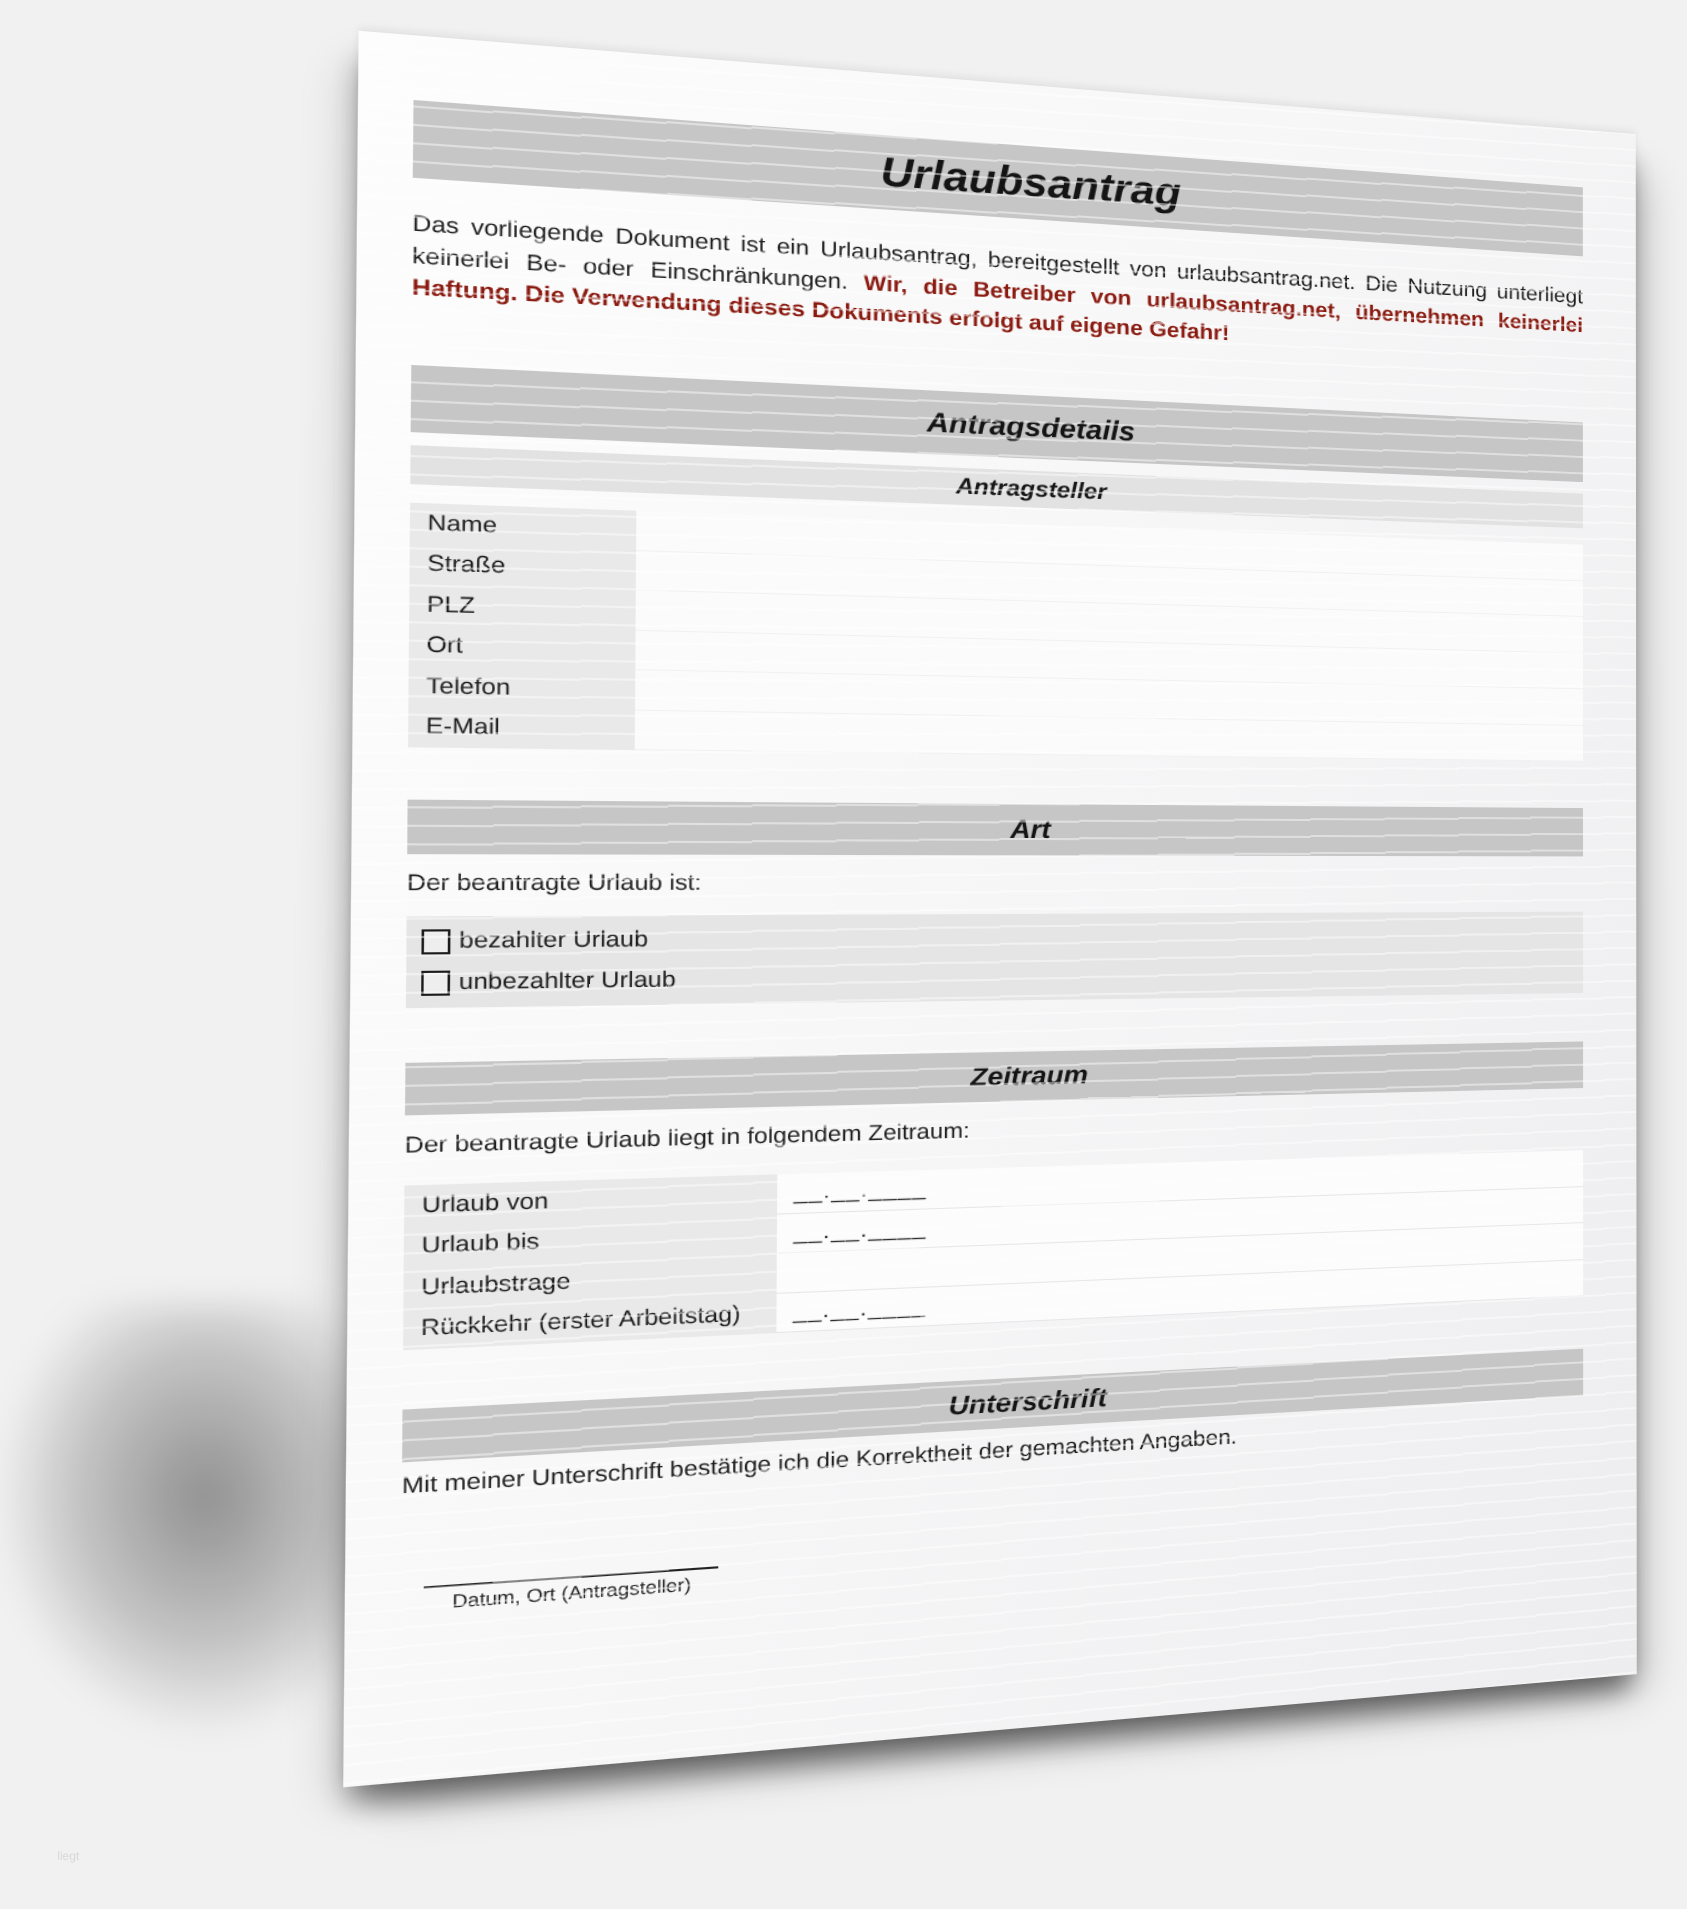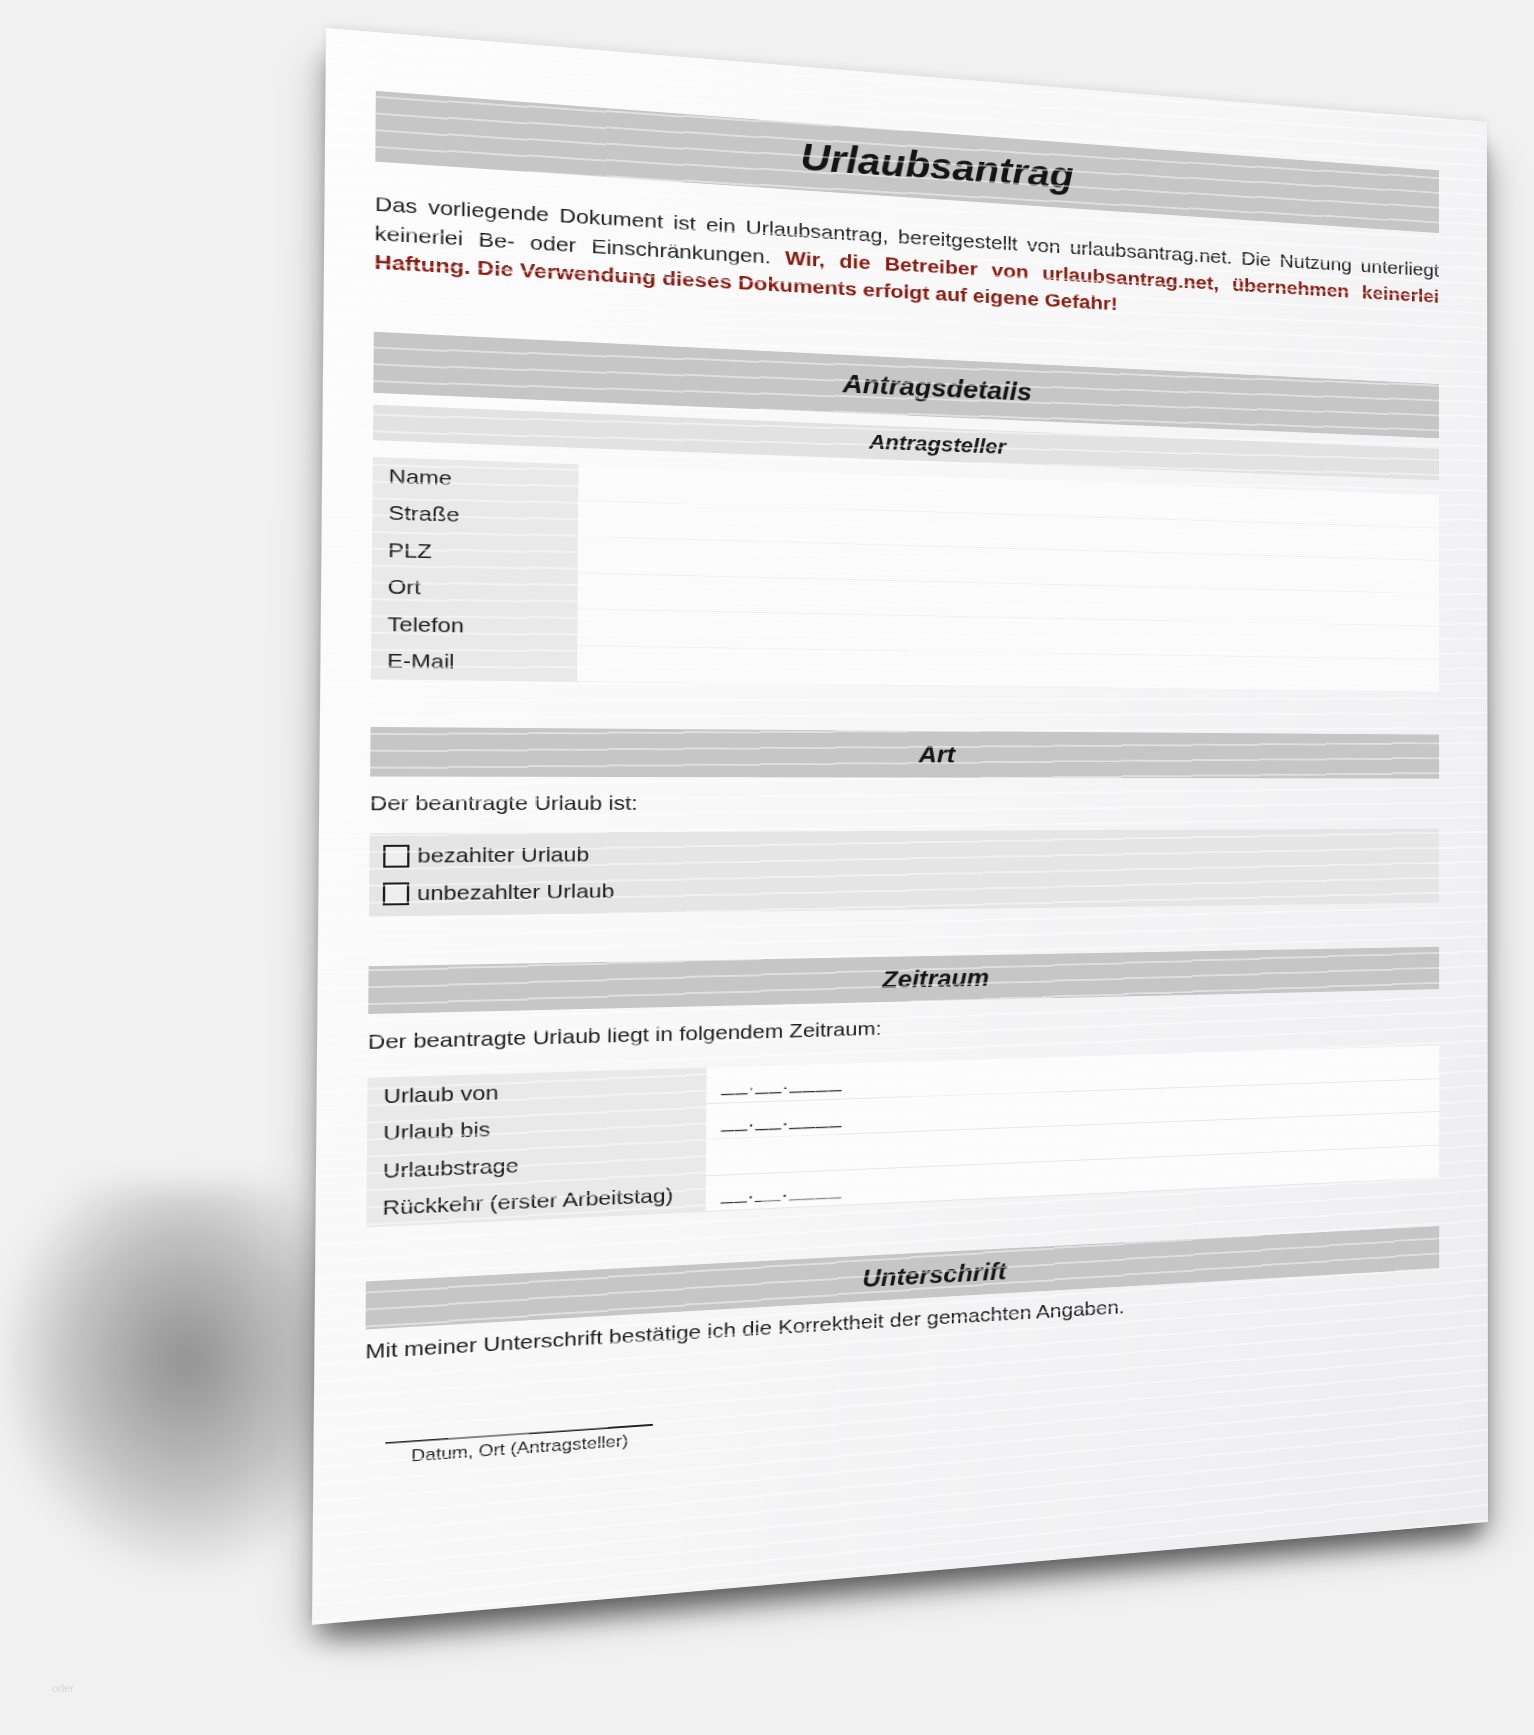--- a/index.html
+++ b/index.html
@@ -194,13 +194,13 @@
 
   <div class="lead" id="sig-lead">Mit meiner Unterschrift bestätige ich die Korrektheit der gemachten Angaben.</div>
 
   <div id="sig-block">
     <div id="sig-line"></div>
     <div id="sig-caption">Datum, Ort (Antragsteller)</div>
   </div>
 
 </div>
 
-<div id="watermark">oder</div>
+<div id="watermark">liegt</div>
 
 </body></html>

